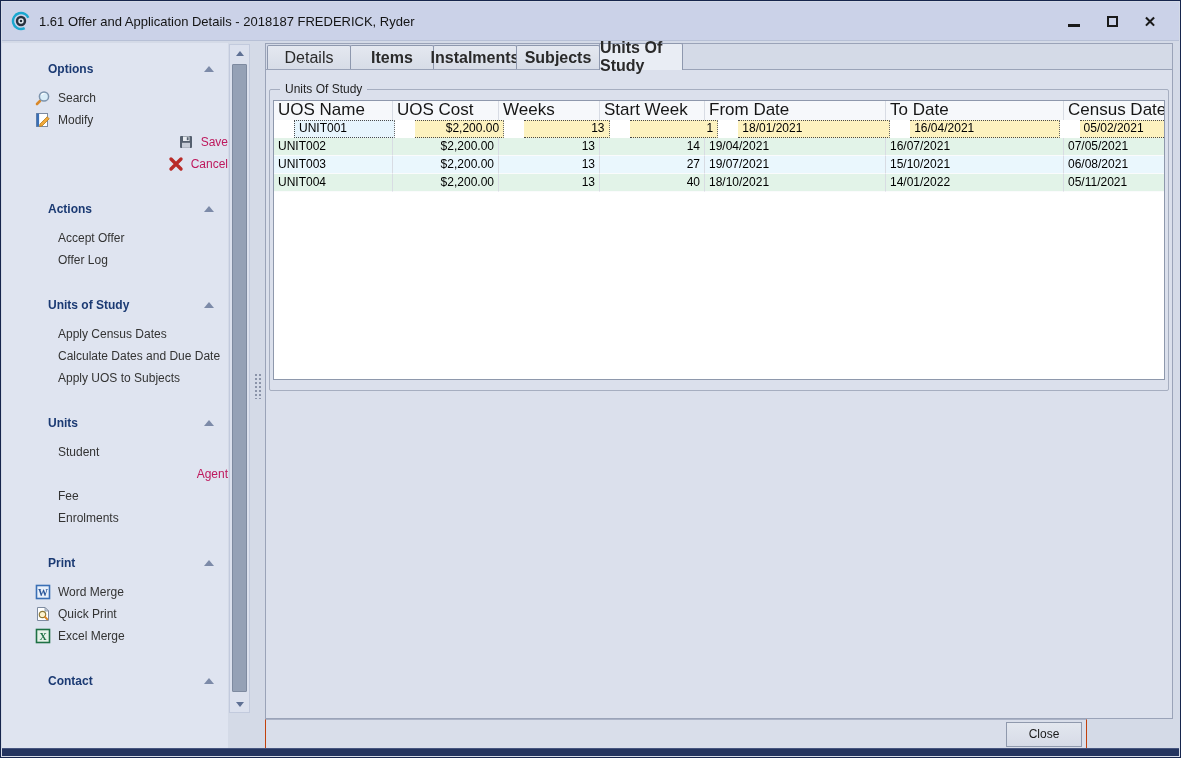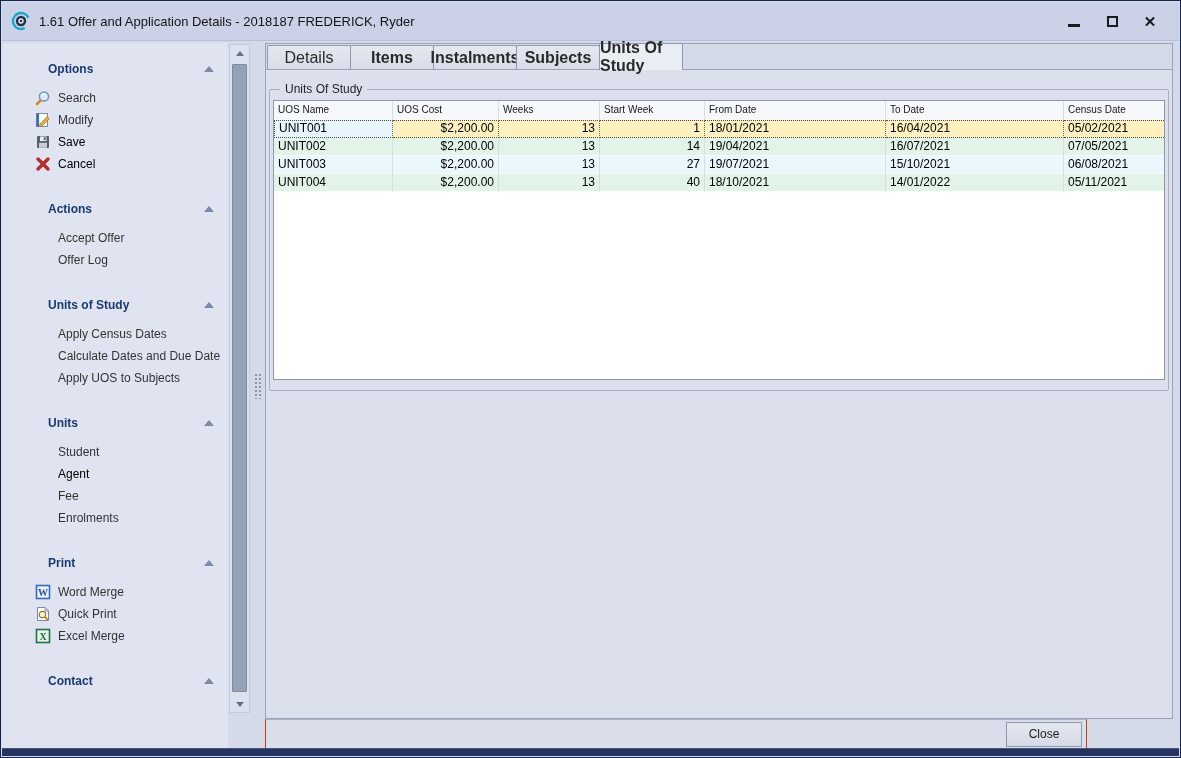--- a/index.html
+++ b/index.html
@@ -19,21 +19,21 @@
   .glyph-close { font-size:15px; font-weight:bold; color:#1a1a1a; line-height:1; }
 
   
   .sidebar { position:absolute; left:1px; top:42px; width:226px; height:707px; background:#dfe4f0; padding-top:18px; overflow:hidden; }
   .section { margin-bottom:26px; }
   .section-header { height:16px; margin:0 14px 10px 46px; display:flex; justify-content:space-between; align-items:center; cursor:pointer; }
   .section-title { font-size:12px; font-weight:bold; color:#1b3a73; }
   .collapse-arrow { width:0; height:0; border-left:5px solid transparent; border-right:5px solid transparent; border-bottom:6px solid #7c8aa8; }
   .nav-item { height:22px; display:flex; align-items:center; padding-left:33px; font-size:12px; color:#333; cursor:pointer; }
   .nav-item.no-icon { padding-left:56px; }
-  .nav-item.disabled { color:#000000; cursor:default; }
+  .nav-item.disabled { color:#be185d; cursor:default;justify-content:flex-end; }
   .nav-icon { width:16px; height:16px; margin-right:7px; flex:0 0 auto; }
 
   
   .v-scrollbar { position:absolute; left:228px; top:43px; width:21px; height:669px; background:#dce1ee; border:1px solid #c2cadd; }
   .scroll-arrow { position:absolute; left:0; width:19px; height:16px; display:flex; align-items:center; justify-content:center; }
   .arrow-up-glyph { width:0; height:0; border-left:4px solid transparent; border-right:4px solid transparent; border-bottom:5px solid #5e7094; }
   .arrow-down-glyph { width:0; height:0; border-left:4px solid transparent; border-right:4px solid transparent; border-top:5px solid #5e7094; }
   .scroll-thumb { position:absolute; left:2px; top:19px; width:15px; height:628px; background:#95a1b6; border:1px solid #7e8aa0; border-radius:1px; }
 
   
@@ -51,28 +51,28 @@
 
   .tabpage { position:absolute; left:0; top:26px; right:0; bottom:0; background:#dbe0ec; }
 
   
   .groupbox { position:absolute; left:3px; top:19px; width:900px; height:302px; border:1px solid #a6aec0; border-radius:2px; }
   .groupbox-label { position:absolute; left:10px; top:-8px; background:#dbe0ec; padding:0 5px; font-size:12px; color:#1f1f1f; }
 
   
   .grid-wrap { position:absolute; left:3px; top:10px; width:892px; height:280px; background:#ffffff; border:1px solid #8e98ac; overflow:hidden; }
   .grid-header { display:flex; height:19px; background:#f6f8fb; }
-  .hcell { font-size:10px; color:#161616; line-height:18px; padding:0 4px; border-right:1px solid #d8dce4; overflow:hidden; white-space:nowrap; }
+  .hcell { font-size:17px; color:#161616; line-height:18px; padding:0 4px; border-right:1px solid #d8dce4; overflow:hidden; white-space:nowrap; }
   .grid-row { display:flex; height:18px; }
   .cell { font-size:12px; color:#000; line-height:16px; padding:0 4px; border-right:1px solid #d8dce3; border-bottom:1px solid #fafbfc; overflow:hidden; white-space:nowrap; }
   .c0{width:119px;} .c1{width:106px;} .c2{width:101px;} .c3{width:105px;} .c4{width:181px;} .c5{width:178px;} .c6{width:100px; border-right:none;}
   .num { text-align:right; }
   .row-green .cell { background:#e2f3e8; }
   .row-blue  .cell { background:#eaf7fd; }
-  .row-selected .cell { background:#fdf2bf; border-top:1px dotted #4a4a4a; border-bottom:1px dotted #4a4a4a; border-right:1px dotted #6a6a6a; line-height:15px; }
+  .row-selected .cell { background:#fdf2bf; border-top:1px dotted #4a4a4a; border-bottom:1px dotted #4a4a4a; border-right:1px dotted #6a6a6a; line-height:15px;margin-left:20px; }
   .row-selected .cell.c6 { border-right:none; }
   .row-selected .cell.focused { background:#e7f5fd; border-left:1px dotted #4a4a4a; }
 
   
   .footer { position:absolute; left:264px; top:718px; width:822px; height:30px; background:#d9deea; border:1px solid #c2410c; border-top:1px solid #aab2c6; display:flex; align-items:center; justify-content:flex-end; }
   .close-btn { width:76px; height:25px; margin-right:4px; background:linear-gradient(#e3e7ef,#d6dbe7); border:1px solid #8f99ad; font-size:12px; color:#1a1a1a; font-family:"Liberation Sans", sans-serif; cursor:pointer; }
 
   .bottom-strip { position:absolute; left:1px; right:1px; bottom:1px; height:8px; background:#24345f; border-top:1px solid #46557f; }
 </style>
 </head>

